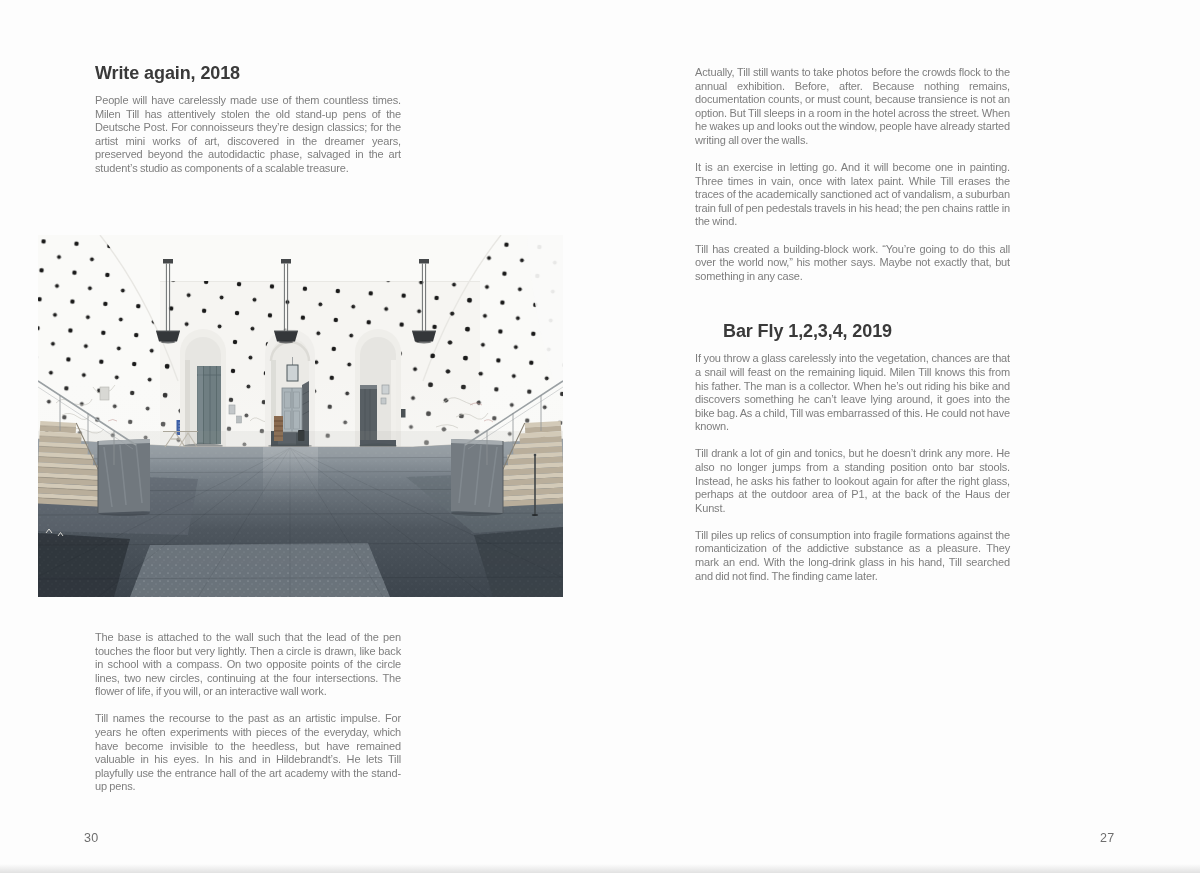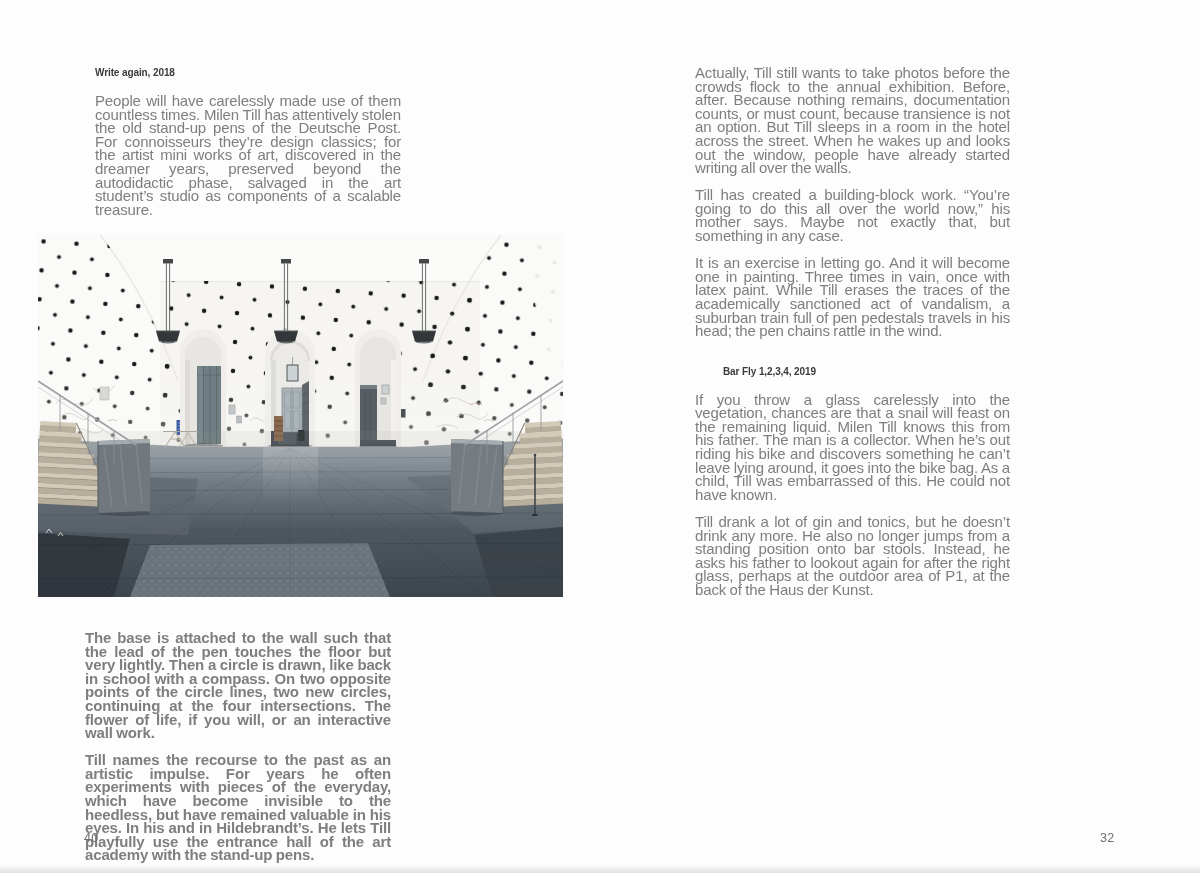--- a/index.html
+++ b/index.html
@@ -1,24 +1,24 @@
 <!DOCTYPE html>
 <html><head>
 <meta charset="utf-8">
 <style>
   html,body{margin:0;padding:0;background:#ffffff;}
   .sheet{position:relative;width:1200px;height:873px;background:#fdfdfd;overflow:hidden;
          font-family:"Liberation Sans","DejaVu Sans",sans-serif;}
-  .col p{font-size:15px;line-height:13.6px;color:#7e7e7e;text-align:justify;
+  .col p{font-size:11px;line-height:13.6px;color:#7e7e7e;text-align:justify;
          margin:0 0 13.5px 0;letter-spacing:-0.15px;word-spacing:-0.5px;}
-  .col h2{font-size:10px;line-height:14px;font-weight:bold;color:#3a3a3a;
+  .col h2{font-size:18px;line-height:14px;font-weight:bold;color:#3a3a3a;
           margin:0 0 14px 0;letter-spacing:-0.1px;}
-  .col h2.h-gap{margin-top:27px;padding-left:28px;}
+  .col h2.h-gap{margin-top:41px;padding-left:28px;}
   .col-left-top{position:absolute;left:95px;top:66px;width:306px;}
-  .col-left-bottom{position:absolute;left:85px;top:631px;width:306px;font-weight:bold;}
+  .col-left-bottom{position:absolute;left:95px;top:631px;width:306px;}
   .col-right{position:absolute;left:695px;top:66px;width:315px;}
   .photo{position:absolute;left:38px;top:235px;width:525px;height:362px;margin:0;padding:0;}
   .photo svg{display:block;}
   .pagenum{position:absolute;font-size:12.5px;color:#6e6e6e;letter-spacing:0.2px;}
   .pagenum-left{left:84px;top:831px;}
   .pagenum-right{left:1100px;top:831px;}
   .page-edge{position:absolute;left:0;bottom:0;width:100%;height:9px;
              background:linear-gradient(to bottom,rgba(110,110,110,0) 0%,rgba(100,100,100,0.18) 100%);}
 </style>
 </head>
@@ -330,30 +330,31 @@
           </g>
         </g>
       </svg>
     </figure>
 
     <div class="col col-left-bottom">
       <p>The base is attached to the wall such that the lead of the pen touches the floor but very lightly. Then a circle is drawn, like back in school with a compass. On two opposite points of the circle lines, two new circles, continuing at the four intersections. The flower of life, if you will, or an interactive wall work.</p>
       <p>Till names the recourse to the past as an artistic impulse. For years he often experiments with pieces of the everyday, which have become invisible to the heedless, but have remained valuable in his eyes. In his and in Hildebrandt’s. He lets Till playfully use the entrance hall of the art academy with the stand-up pens.</p>
     </div>
 
-    <div class="pagenum pagenum-left">40</div>
+    <div class="pagenum pagenum-left">30</div>
   </section>
 
   <section>
     <div class="col col-right">
       <p>Actually, Till still wants to take photos before the crowds flock to the annual exhibition. Before, after. Because nothing remains, documentation counts, or must count, because transience is not an option. But Till sleeps in a room in the hotel across the street. When he wakes up and looks out the window, people have already started writing all over the walls.</p>
+      <p>It is an exercise in letting go. And it will become one in painting. Three times in vain, once with latex paint. While Till erases the traces of the academically sanctioned act of vandalism, a suburban train full of pen pedestals travels in his head; the pen chains rattle in the wind.</p>
       <p>Till has created a building-block work. “You’re going to do this all over the world now,” his mother says. Maybe not exactly that, but something in any case.</p>
-      <p>It is an exercise in letting go. And it will become one in painting. Three times in vain, once with latex paint. While Till erases the traces of the academically sanctioned act of vandalism, a suburban train full of pen pedestals travels in his head; the pen chains rattle in the wind.</p>
       <h2 class="h-gap">Bar Fly 1,2,3,4, 2019</h2>
       <p>If you throw a glass carelessly into the vegetation, chances are that a snail will feast on the remaining liquid. Milen Till knows this from his father. The man is a collector. When he’s out riding his bike and discovers something he can’t leave lying around, it goes into the bike bag. As a child, Till was embarrassed of this. He could not have known.</p>
       <p>Till drank a lot of gin and tonics, but he doesn’t drink any more. He also no longer jumps from a standing position onto bar stools. Instead, he asks his father to lookout again for after the right glass, perhaps at the outdoor area of P1, at the back of the Haus der Kunst.</p>
+      <p>Till piles up relics of consumption into fragile formations against the romanticization of the addictive substance as a pleasure. They mark an end. With the long-drink glass in his hand, Till searched and did not find. The finding came later.</p>
     </div>
 
-    <div class="pagenum pagenum-right">32</div>
+    <div class="pagenum pagenum-right">27</div>
   </section>
 
   <div class="page-edge"></div>
 </div>
 
 </body></html>

